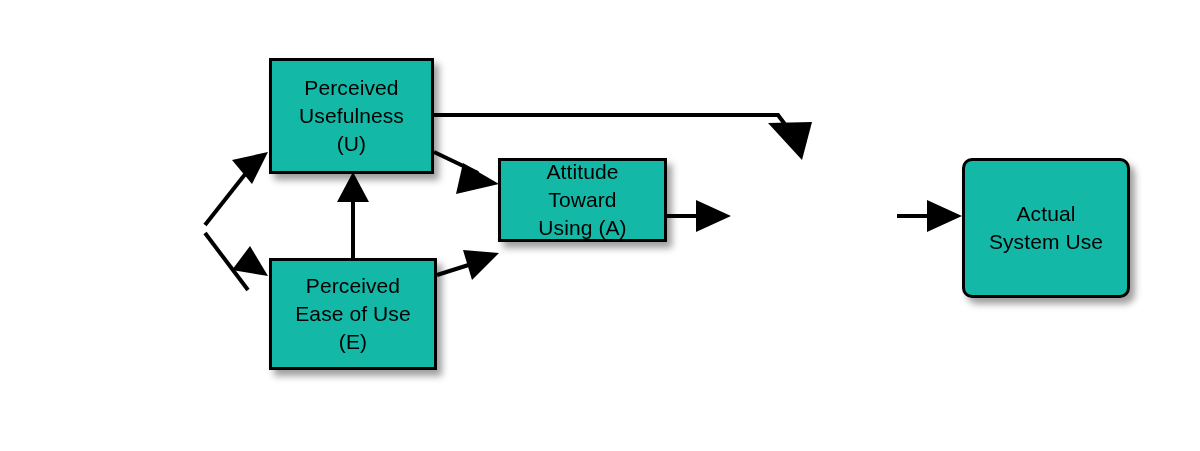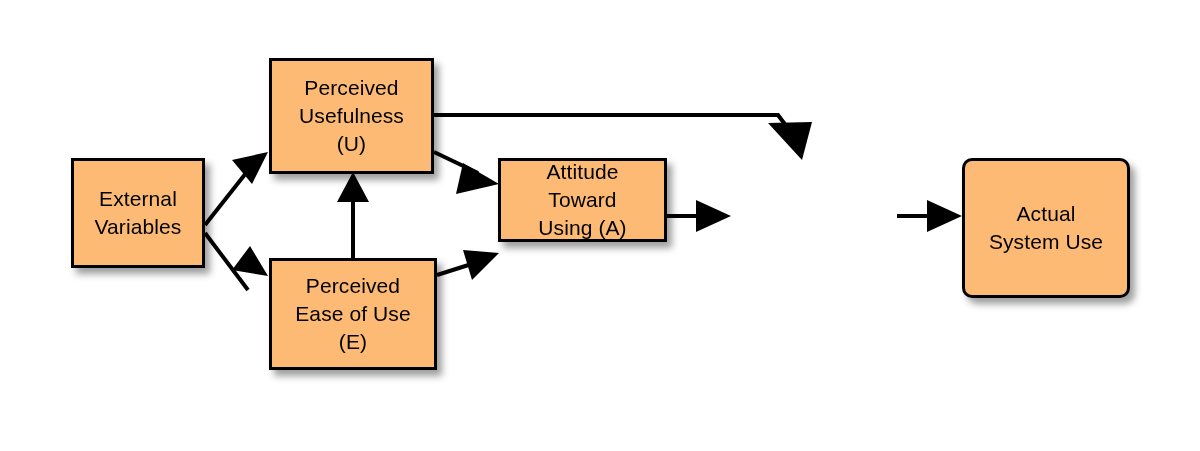--- a/index.html
+++ b/index.html
@@ -22,21 +22,21 @@
   #edge-layer {
     position: absolute;
     left: 0;
     top: 0;
     width: 1200px;
     height: 451px;
   }
   .node {
     position: absolute;
     box-sizing: border-box;
-    background: #fdba74;
+    background: #14b8a6;
     border: 3px solid #000000;
     display: flex;
     align-items: center;
     justify-content: center;
     text-align: center;
     z-index: 3;
     box-shadow: 5px 6px 7px rgba(0,0,0,0.38);
   }
   .node-label {
     font-size: 21px;
@@ -105,24 +105,20 @@
       <path class="edge-path" d="M 667 216 L 702 216"></path>
       <polygon class="edge-head" points="731,216 696,200 696,232"></polygon>
     </g>
 
     <g>
       <path class="edge-path" d="M 897 216 L 932 216"></path>
       <polygon class="edge-head" points="962,216 927,200 927,232"></polygon>
     </g>
   </svg>
 
-  <div class="node" id="node-external-variables">
-    <span class="node-label">External
-Variables</span>
-  </div>
 
   <div class="node" id="node-perceived-usefulness">
     <span class="node-label">Perceived
 Usefulness
 (U)</span>
   </div>
 
   <div class="node" id="node-perceived-ease-of-use">
     <span class="node-label">Perceived
 Ease of Use

